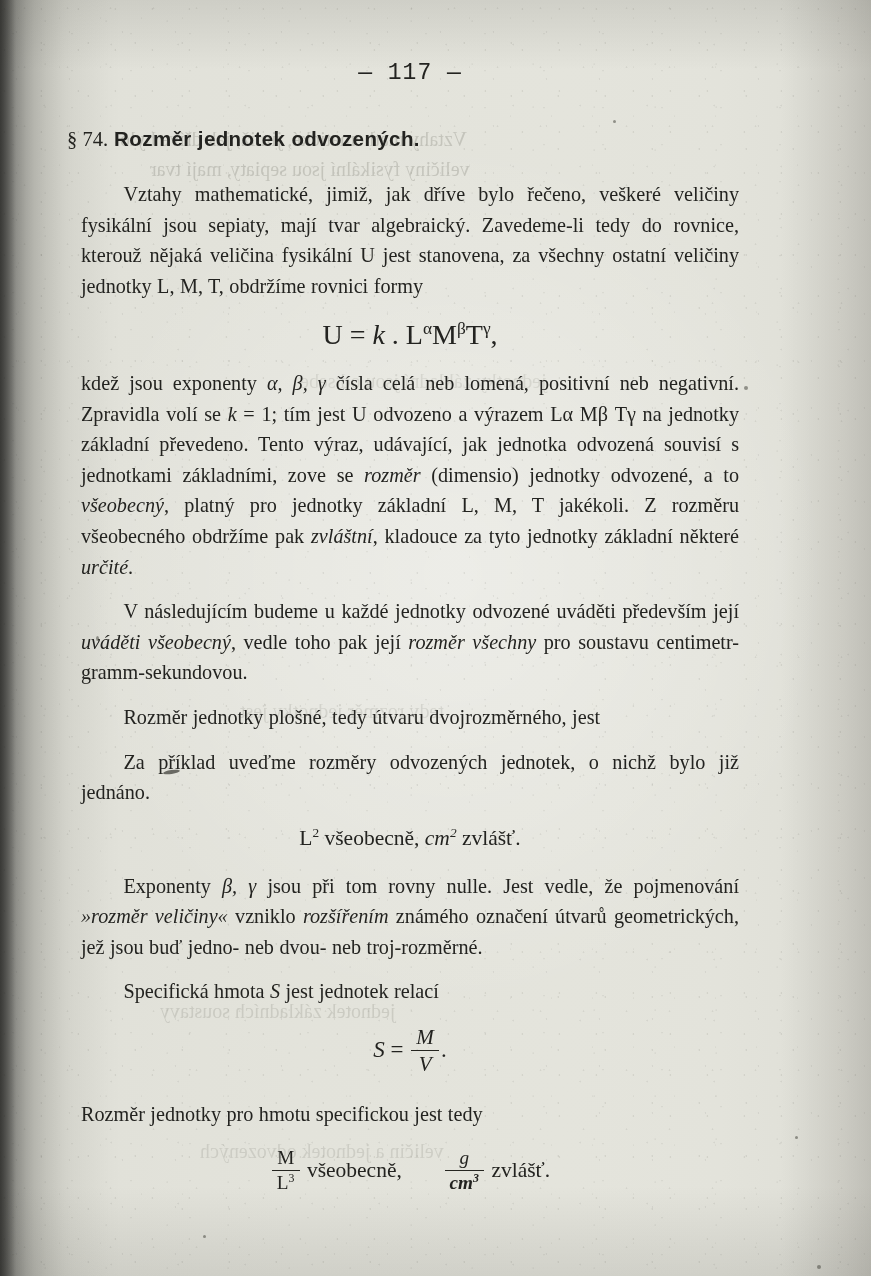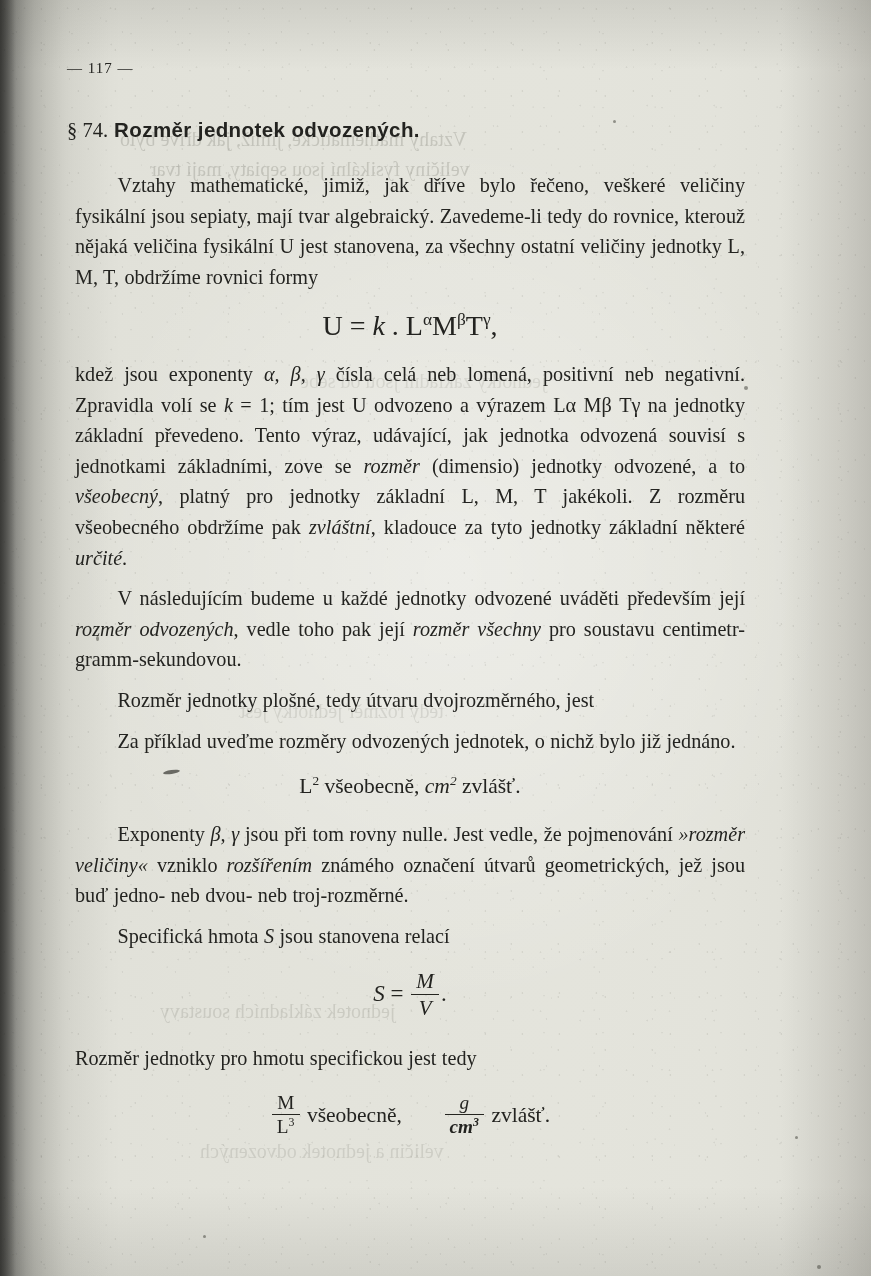--- a/index.html
+++ b/index.html
@@ -96,25 +96,25 @@
 
   .content {
     position: absolute;
     left: 67px;
     top: 0;
     width: 686px;
     height: 100%;
   }
 
   .folio {
-    text-align: left;
-    font-size: 15px;
+    text-align: center;
+    font-size: 23px;
     letter-spacing: 1px;
     margin-top: 60px;
-    font-family: Liberation Serif, serif;
+    font-family: Liberation Mono, monospace;
   }
 
   .heading {
     text-align: left;
     font-weight: bold;
     font-size: 20.5px;
     margin-top: 41px;
     letter-spacing: 0.4px;
     font-family: "Liberation Sans", sans-serif;
   }
@@ -122,21 +122,21 @@
     font-family: "Liberation Serif", serif;
     font-weight: normal;
     letter-spacing: 0;
   }
 
   p.para {
     font-size: 20.2px;
     line-height: 30.6px;
     text-align: justify;
     text-align-last: left;
-    margin: 8px;
+    margin: 14px;
     text-indent: 2.1em;
     word-spacing: 0.02em;
   }
   p.tight { text-indent: 0; }
   p.first { margin-top: 28px; }
   p.gap { margin-top: 10px; }
 
   i, .it { font-style: italic; }
 
   .display {
@@ -233,38 +233,38 @@
     <div class="display eq1">
       <span>U</span>
       <span>=</span>
       <i>k</i>
       <span>.</span>
       <span><span>L</span><sup class="ex">α</sup></span><span><span>M</span><sup class="ex">β</sup></span><span><span>T</span><sup class="ex">γ</sup></span><span>,</span>
     </div>
 
     <p class="para tight"><span>kdež jsou exponenty </span><i>α, β, γ</i><span> čísla celá neb lomená, positivní neb negativní. Zpravidla volí se </span><i>k</i><span> = 1</span><span>; tím jest U odvozeno a výrazem </span><span>Lα Mβ Tγ</span><span> na jednotky základní převedeno. Tento výraz, udávající, jak jednotka odvozená souvisí s jednotkami základními, zove se </span><i>rozměr</i><span> (dimensio) jednotky odvozené, a to </span><i>všeobecný</i><span>, platný pro jednotky základní L, M, T jakékoli. Z rozměru všeobecného obdržíme pak </span><i>zvláštní</i><span>, kladouce za tyto jednotky základní některé </span><i>určité</i><span>.</span></p>
 
-    <p class="para gap"><span>V následujícím budeme u každé jednotky odvozené uváděti především její </span><i>rozměr odvozených</i><span>, vedle toho pak její </span><i>rozměr všechny</i><span> pro soustavu centimetr-gramm-sekundovou.</span></p>
+    <p class="para gap"><span>V následujícím budeme u každé jednotky odvozené uváděti především její </span><i>uváděti všeobecný</i><span>, vedle toho pak její </span><i>rozměr všechny</i><span> pro soustavu centimetr-gramm-sekundovou.</span></p>
 
     <p class="para gap"><span>Rozměr jednotky plošné, tedy útvaru dvojrozměrného, jest</span></p>
 
     <p class="para gap"><span>Za příklad uveďme rozměry odvozených jednotek, o nichž bylo již jednáno.</span></p>
 
     <div class="dim-line">
       <span><span>L</span><sup class="ex">2</sup></span>
       <span>všeobecně,</span>
       <i><span>cm</span><sup class="ex">2</sup></i>
       <span>zvlášť.</span>
     </div>
 
 
 
     <p class="para gap" style="margin-top:20px;"><span>Exponenty </span><i>β, γ</i><span> jsou při tom rovny nulle. Jest vedle, že pojmenování </span><i>»rozměr veličiny«</i><span> vzniklo </span><i>rozšířením</i><span> známého označení útvarů geometrických, jež jsou buď jedno- neb dvou- neb troj-rozměrné.</span></p>
 
-    <p class="para gap"><span>Specifická hmota </span><i>S</i><span> jsou stanovena relací</span></p>
+    <p class="para gap"><span>Specifická hmota </span><i>S</i><span> jest jednotek relací</span></p>
 
     <div class="display eq-s" style="margin-top:20px;">
       <i>S</i>
       <span>=</span>
       <span class="frac">
         <i class="num">M</i>
         <i class="den">V</i>
       </span><span>.</span>
     </div>
 

